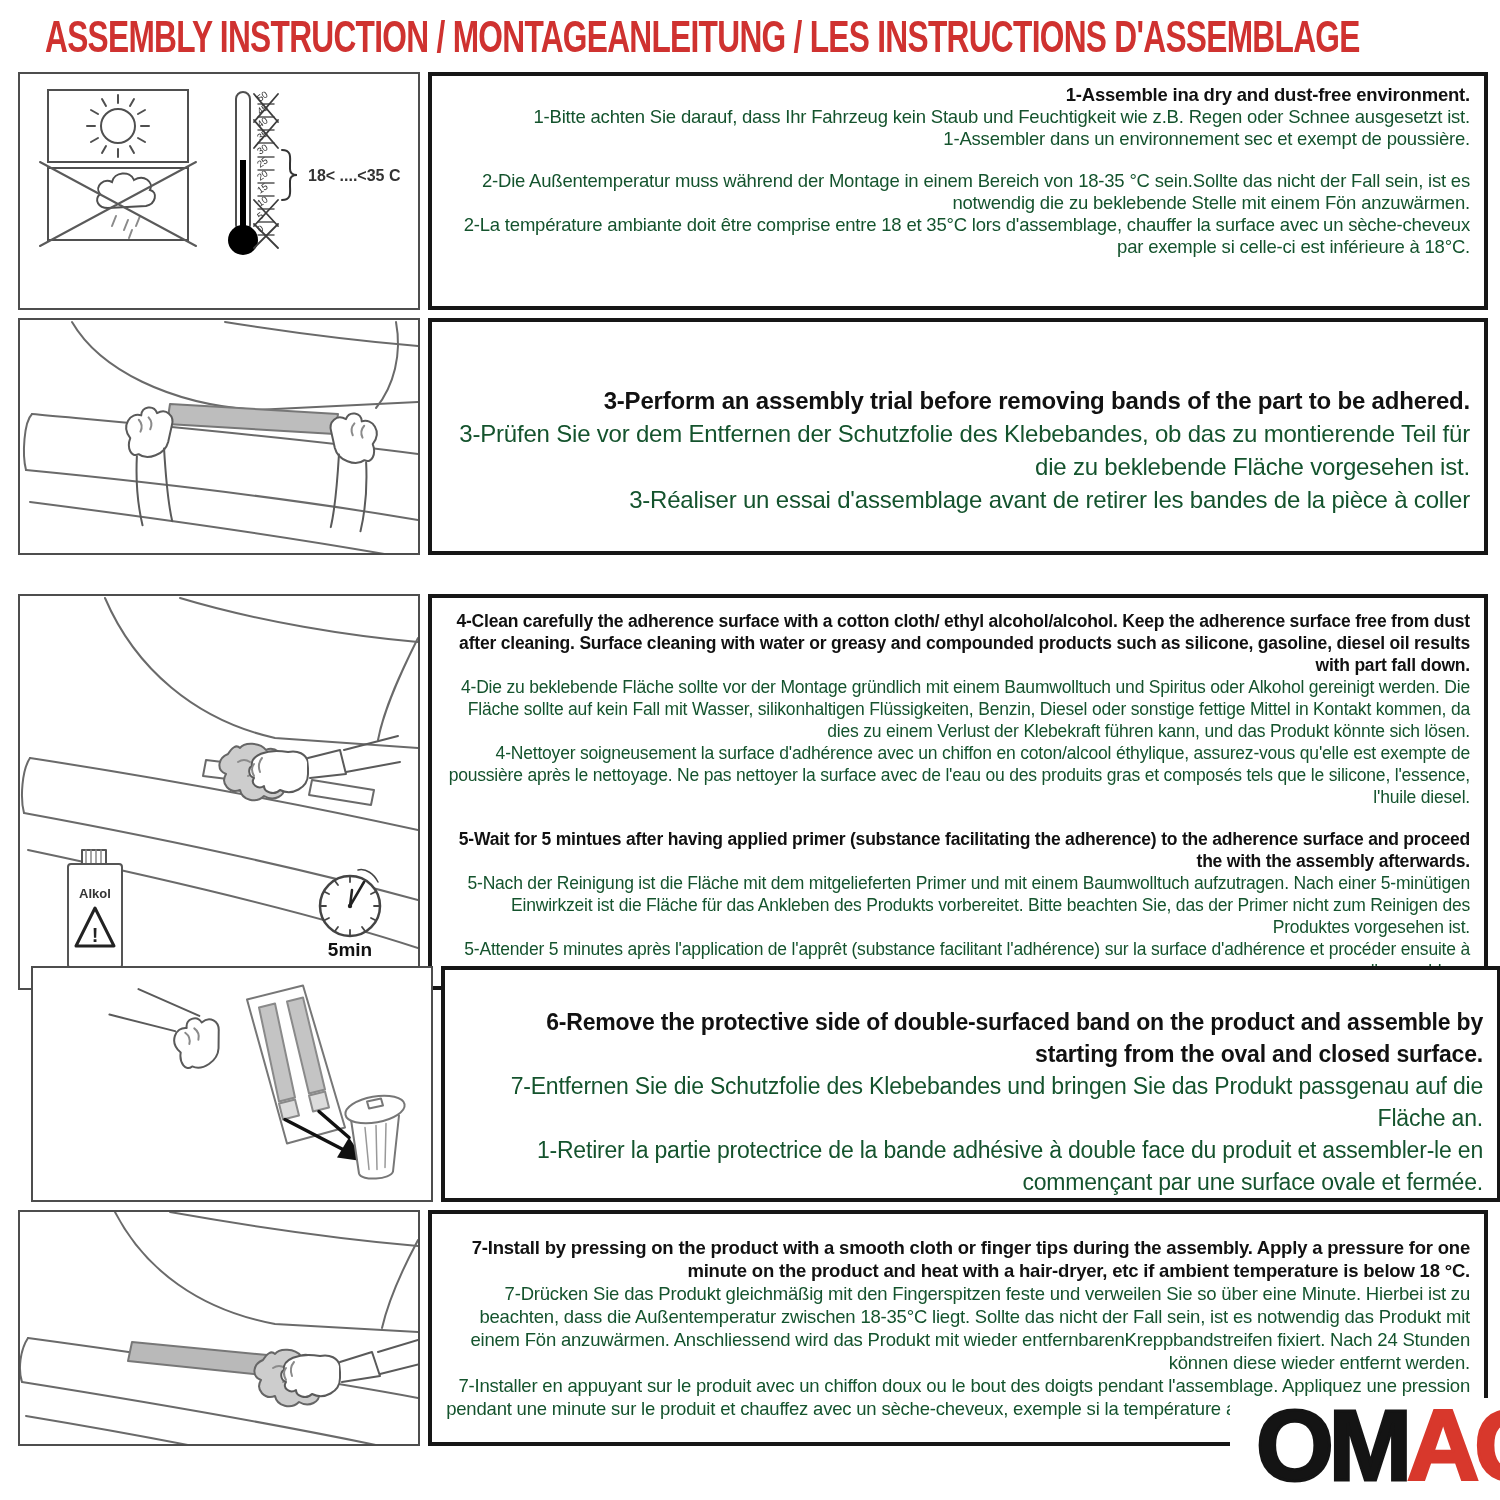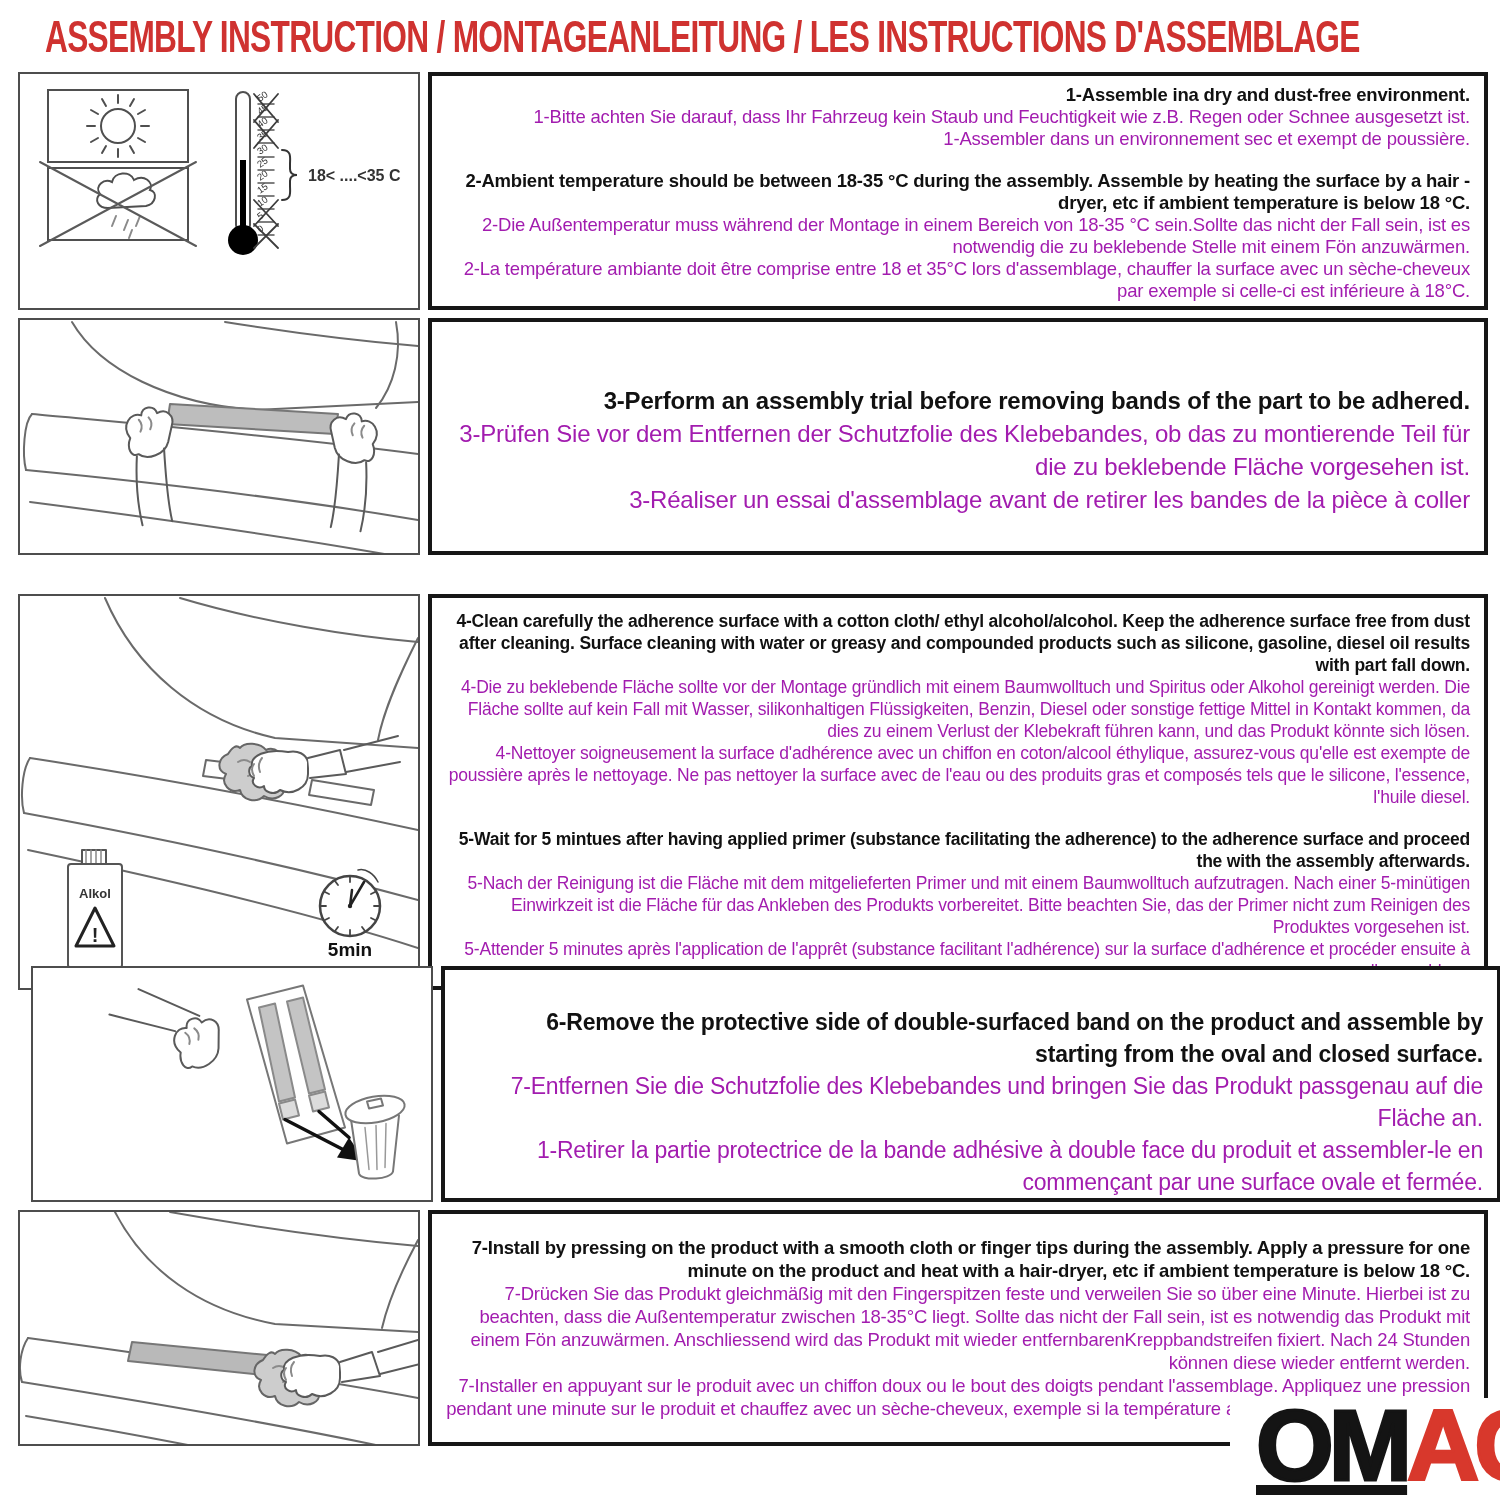--- a/index.html
+++ b/index.html
@@ -14,28 +14,28 @@
   .r1{top:72px;height:238px;}
   .r2{top:318px;height:237px;}
   .r3{top:594px;height:396px;}
   .r4{top:966px;height:236px;margin-left:13px;}
   .r5{top:1210px;height:236px;}
   .txt-1{font-size:18.5px;line-height:22px;padding-top:8px;}
   .txt-2{font-size:24px;line-height:33px;padding-top:62px;}
   .txt-3{font-size:17.5px;line-height:22px;padding-top:12px;}
   .txt-4{font-size:23px;line-height:32px;padding-top:36px;}
   .txt-5{font-size:18.5px;line-height:23px;padding-top:22px;}
-  .para{color:#a21caf;}
+  .para{color:#14532d;}
   .para.bold{font-weight:bold;color:#111;}
   .para.spacer{height:20px;}
   .imgbox svg{display:block;width:100%;height:100%;}
   .logo{position:absolute;left:1230px;top:1398px;background:#fff;padding:6px 4px 10px 26px;
         font-size:100px;font-weight:bold;letter-spacing:-5px;line-height:0.82;
         white-space:nowrap;-webkit-text-stroke:3px currentColor;}
-  .logo .lg-black{color:#141414;text-decoration:underline;-webkit-text-stroke:3px #141414;}
+  .logo .lg-black{color:#141414;-webkit-text-stroke:3px #141414;}
   .logo .lg-red{color:#d8382c;-webkit-text-stroke:3px #d8382c;}
   text{font-family:"Liberation Sans","DejaVu Sans",sans-serif;}
 </style>
 </head>
 <body>
 
 <div class="page">
 
   <div class="title">ASSEMBLY INSTRUCTION / MONTAGEANLEITUNG / LES INSTRUCTIONS D'ASSEMBLAGE</div>
 
@@ -81,21 +81,20 @@
         <path d="M262,74 C272,74 270,82 270,88 L270,93 C270,98 274,99 277,99 C274,99 270,100 270,105 L270,110 C270,116 272,124 262,124" stroke="#333" fill="none"></path>
         <text x="288" y="105" font-size="16" font-weight="600" fill="#333" stroke="none">18&lt; ....&lt;35 C</text>
       </g>
     </svg>
   </div>
   <div class="txtbox txt-1 r1">
       <div class="para bold">1-Assemble ina dry and dust-free environment.</div>
       <div class="para">1-Bitte achten Sie darauf, dass Ihr Fahrzeug kein Staub und Feuchtigkeit wie z.B. Regen oder Schnee ausgesetzt ist.</div>
       <div class="para">1-Assembler dans un environnement sec et exempt de poussière.</div>
       <div class="para spacer"></div>
-      <div class="para bold">2-Ambient temperature should be between 18-35 °C  during the assembly. Assemble by heating the surface by a hair -dryer, etc if ambient temperature is below 18 °C.</div>
       <div class="para">2-Die Außentemperatur muss während der Montage in einem Bereich von 18-35 °C  sein.Sollte das nicht der Fall sein, ist es notwendig die zu beklebende Stelle mit einem Fön anzuwärmen.</div>
       <div class="para">2-La température ambiante doit être comprise entre 18 et 35°C lors d'assemblage, chauffer la surface avec un sèche-cheveux par exemple si celle-ci est inférieure à 18°C.</div>
     </div>
 
   <div class="imgbox r2">
     <svg viewBox="0 0 398 229">
       <g stroke="#6a6a6a" stroke-width="2" fill="none" stroke-linecap="round" stroke-linejoin="round">
         <g>
           <path d="M52,0 C80,48 150,82 235,88 L398,80"></path>
           <path d="M205,0 C280,12 350,20 398,24"></path>

